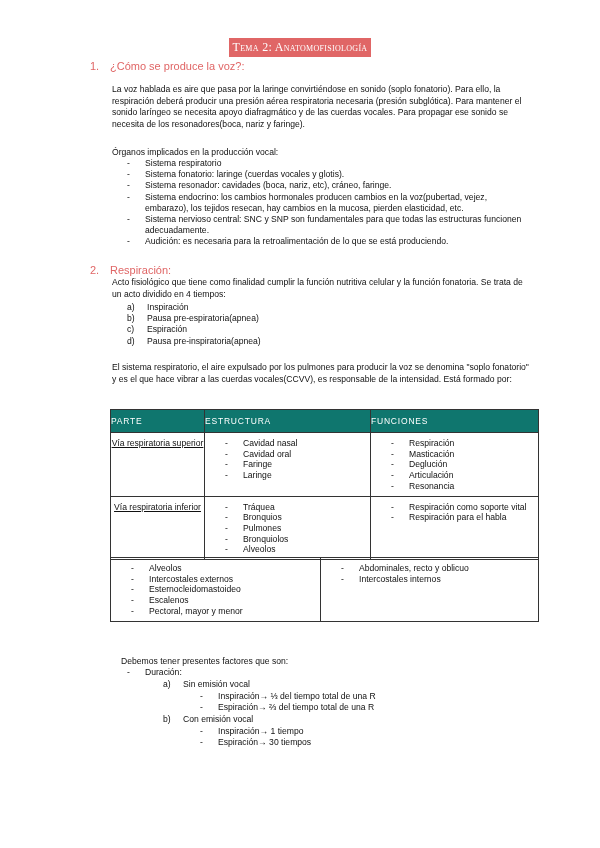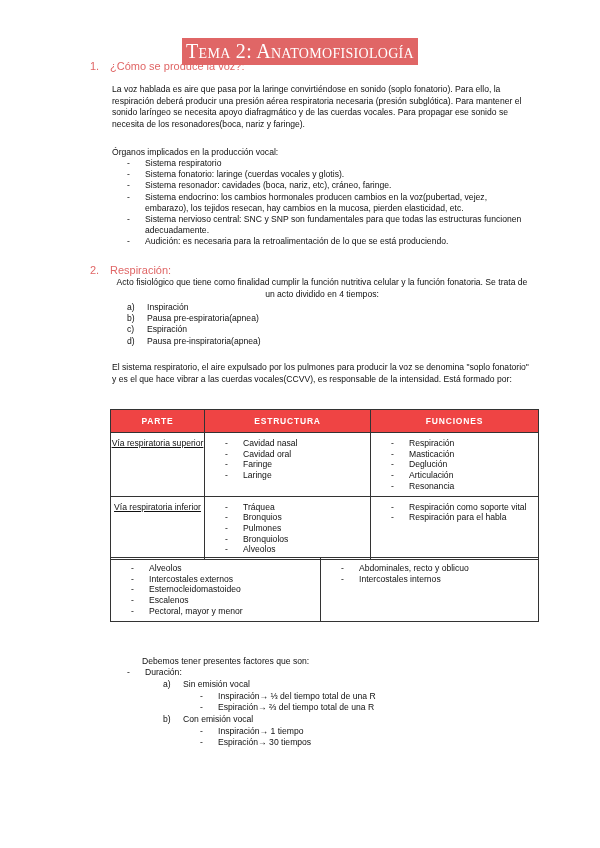--- a/index.html
+++ b/index.html
@@ -1,31 +1,31 @@
 <!DOCTYPE html>
 <html><head>
 <meta charset="utf-8">
 <style>
   html, body { margin:0; padding:0; background:#fff; }
   body { width:600px; height:848px; position:relative; overflow:hidden;
          font-family:"Liberation Sans", sans-serif; color:#111; font-size:8.6px; }
   .title-wrap { position:absolute; top:38px; left:0; width:600px; text-align:center; }
   .title { display:inline-block; background:#e06666; color:#fff; font-family:"Liberation Serif", serif;
-           font-size:20px; letter-spacing:0.3px; padding:2px 4px; font-variant:small-caps; }
+           font-size:12px; letter-spacing:0.3px; padding:2px 4px; font-variant:small-caps; }
   .sec-head { position:absolute; left:90px; color:#e06666; font-size:11px; }
   .sec-head .num { display:inline-block; width:20px; }
   .para { position:absolute; left:112px; width:420px; line-height:11.7px; }
   .list { position:absolute; margin:0; padding:0; list-style:none; line-height:11.2px; }
   .list li { position:relative; padding-left:18px; }
   .list li .dash { position:absolute; left:0; }
   .alpha li { padding-left:20px; }
   table.resp { position:absolute; left:110px; top:409px; width:428px; border-collapse:collapse;
                border:1.5px solid #333; table-layout:fixed; }
   table.resp td, table.resp th { border:1px solid #333; vertical-align:top; padding:0; }
-  .hdr { background:#ef4444; color:#fff; font-weight:bold; text-align:center;
+  .hdr { background:#0f766e; color:#fff; font-weight:normal; text-align:left;
          letter-spacing:0.8px; height:22px; vertical-align:middle !important; font-size:8.5px; }
   .cell-part { text-align:center; padding-top:5px !important; line-height:11px;text-decoration:underline; }
   .cell-list { padding:5px 0 4px 20px !important; }
   .cell-list ul { margin:0; padding:0; list-style:none; line-height:10.7px; }
   .cell-list li { position:relative; padding-left:18px; }
   .cell-list li .dash { position:absolute; left:0; }
 </style>
 </head>
 <body>
 
@@ -44,21 +44,21 @@
   <li><span class="dash">-</span><span>Sistema fonatorio: laringe (cuerdas vocales y glotis).</span></li>
   <li><span class="dash">-</span><span>Sistema resonador: cavidades (boca, nariz, etc), cráneo, faringe.</span></li>
   <li><span class="dash">-</span><span>Sistema endocrino: los cambios hormonales producen cambios en la voz(pubertad, vejez, embarazo), los tejidos resecan, hay cambios en la mucosa, pierden elasticidad, etc.</span></li>
   <li><span class="dash">-</span><span>Sistema nervioso central: SNC y SNP son fundamentales para que todas las estructuras funcionen adecuadamente.</span></li>
   <li><span class="dash">-</span><span>Audición: es necesaria para la retroalimentación de lo que se está produciendo.</span></li>
 </ul>
 
 <div class="sec-head" style="top:264px;">
   <span class="num">2.</span><span>Respiración:</span>
 </div>
-<div class="para" style="top:277px;text-align:center;">Acto fisiológico que tiene como finalidad cumplir la función nutritiva celular y la función fonatoria. Se trata de un acto dividido en 4 tiempos:</div>
+<div class="para" style="top:277px;">Acto fisiológico que tiene como finalidad cumplir la función nutritiva celular y la función fonatoria. Se trata de un acto dividido en 4 tiempos:</div>
 <ul class="list alpha" style="top:302px; left:127px; width:300px;">
   <li><span class="dash">a)</span><span>Inspiración</span></li>
   <li><span class="dash">b)</span><span>Pausa pre-espiratoria(apnea)</span></li>
   <li><span class="dash">c)</span><span>Espiración</span></li>
   <li><span class="dash">d)</span><span>Pausa pre-inspiratoria(apnea)</span></li>
 </ul>
 
 <div class="para" style="top:362px;">El sistema respiratorio, el aire expulsado por los pulmones para producir la voz se denomina "soplo fonatorio" y es el que hace vibrar a las cuerdas vocales(CCVV), es responsable de la intensidad. Está formado por:</div>
 
 <table class="resp">
@@ -133,21 +133,21 @@
     <td class="cell-list">
           <ul>
       <li><span class="dash">-</span><span>Abdominales, recto y oblicuo</span></li>
       <li><span class="dash">-</span><span>Intercostales internos</span></li>
     </ul>
         </td>
   </tr>
 </tbody>
   </table>
 
-<div class="para" style="top:656px; left:114px;padding-left:28px;">Debemos tener presentes factores que son:</div>
+<div class="para" style="top:656px; left:93px;padding-left:28px;">Debemos tener presentes factores que son:</div>
 <ul class="list" style="top:667px; left:127px; width:300px;">
   <li><span class="dash">-</span><span>Duración:</span></li>
 </ul>
 <ul class="list alpha" style="top:679px; left:163px; width:300px;">
   <li><span class="dash">a)</span><span>Sin emisión vocal</span></li>
 </ul>
 <ul class="list" style="top:691px; left:200px; width:300px;">
   <li><span class="dash">-</span><span>Inspiración→ ⅓ del tiempo total de una R</span></li>
   <li><span class="dash">-</span><span>Espiración→ ⅔ del tiempo total de una R</span></li>
 </ul>

